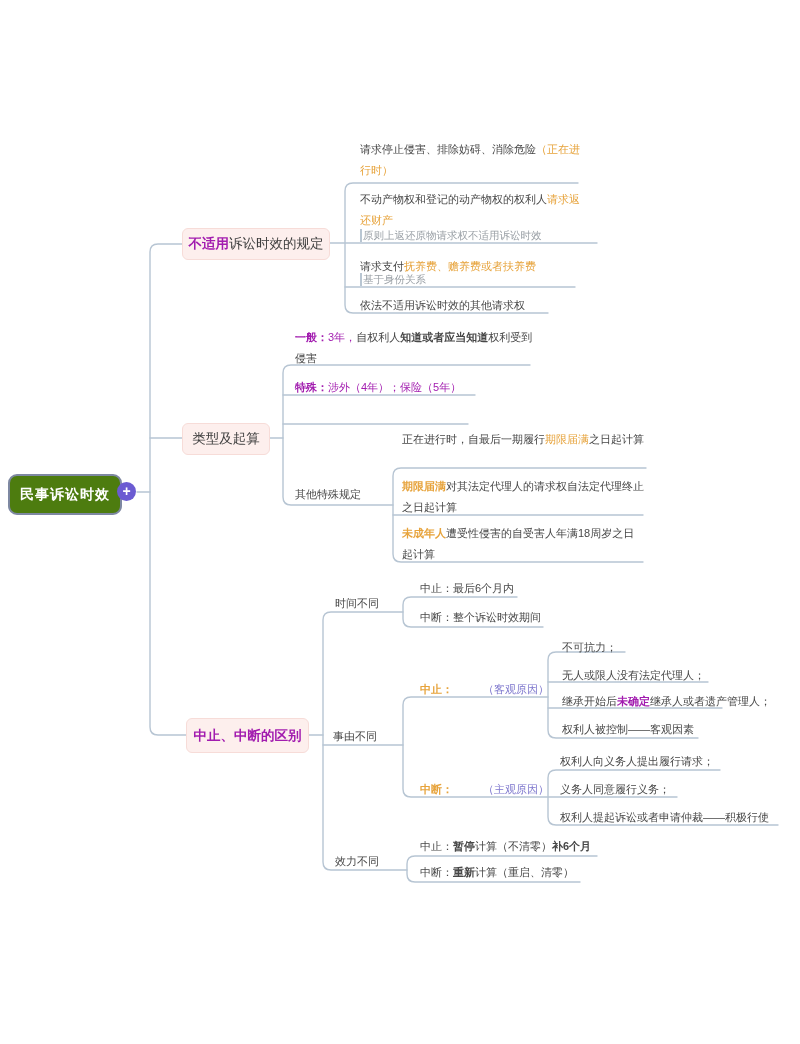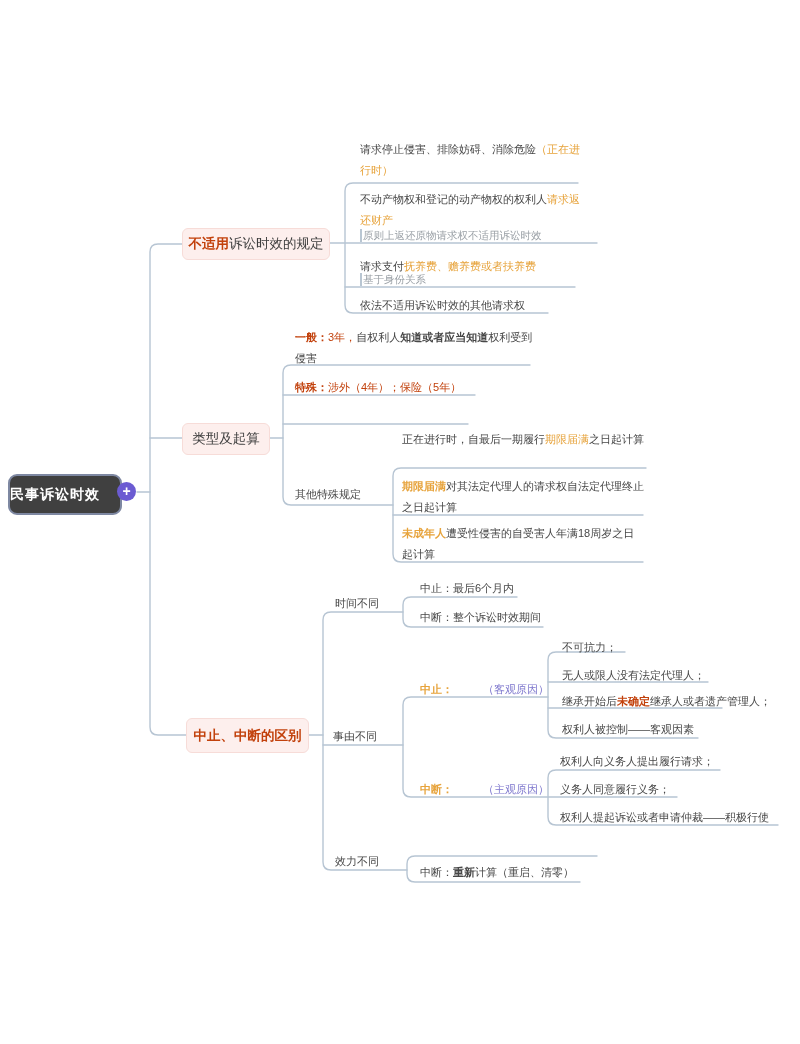--- a/index.html
+++ b/index.html
@@ -3,29 +3,29 @@
 <meta charset="utf-8">
 <style>
   html,body{margin:0;padding:0;background:#ffffff}
   .canvas{position:relative;width:800px;height:1044px;background:#fff;
           font-family:"Liberation Sans",sans-serif;overflow:hidden}
   svg.links{position:absolute;left:0;top:0;width:800px;height:1044px}
   .node{position:absolute;color:#474747;font-size:11px;line-height:20px;white-space:nowrap}
   .wrap{white-space:normal;line-height:21px}
   .box{display:flex;align-items:center;justify-content:center;font-size:13.5px;
        border-radius:6px;background:#fdefed;border:1px solid #f7dcd8;color:#3f3f3f}
-  .rootbox{position:absolute;display:flex;align-items:center;
-       background:#404040;border:2px solid #7e88a2;color:#fff;font-weight:700;
+  .rootbox{position:absolute;display:flex;align-items:center;justify-content:center;
+       background:#4d7c0f;border:2px solid #7e88a2;color:#fff;font-weight:700;
        font-size:14px;border-radius:9px;letter-spacing:1px}
   .badge{position:absolute;width:19px;height:19px;border-radius:50%;background:#6b5bd2;
        color:#fff;display:flex;align-items:center;justify-content:center;
        font-size:14px;font-weight:700;line-height:19px}
   .note{position:absolute;font-size:10.5px;color:#9aa0a6;line-height:13px;
        border-left:2px solid #b9c6d2;padding-left:1px;white-space:nowrap}
-  .red{color:#c2410c}
+  .red{color:#a21caf}
   .orange{color:#e7a33b}
   .purple{color:#7d76cd}
   .b{font-weight:700}
   .gap{margin-left:30px}
 </style>
 </head>
 <body>
 
 <div class="canvas">
 
@@ -158,17 +158,20 @@
   <div class="node" style="left:560px;top:779px">
     <span>义务人同意履行义务；</span>
   </div>
   <div class="node" style="left:560px;top:807px">
     <span>权利人提起诉讼或者申请仲裁——积极行使</span>
   </div>
 
   <div class="node" style="left:335px;top:851px">
     <span>效力不同</span>
   </div>
+  <div class="node" style="left:420px;top:836px">
+    <span>中止：</span><span class="b">暂停</span><span>计算（不清零）</span><span class="b">补6个月</span>
+  </div>
   <div class="node" style="left:420px;top:862px">
     <span>中断：</span><span class="b">重新</span><span>计算（重启、清零）</span>
   </div>
 
 </div>
 
 </body></html>

